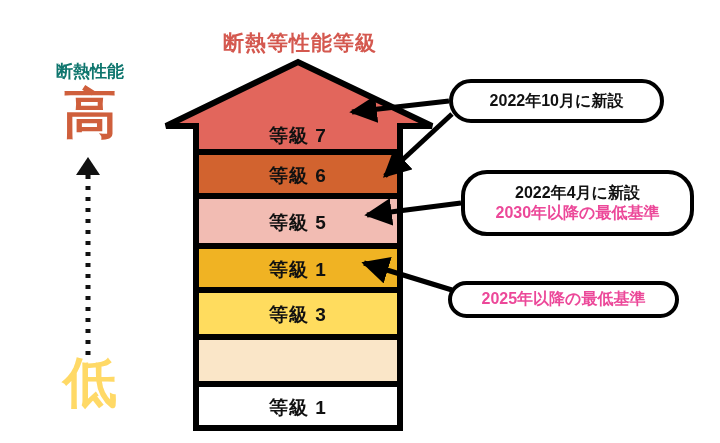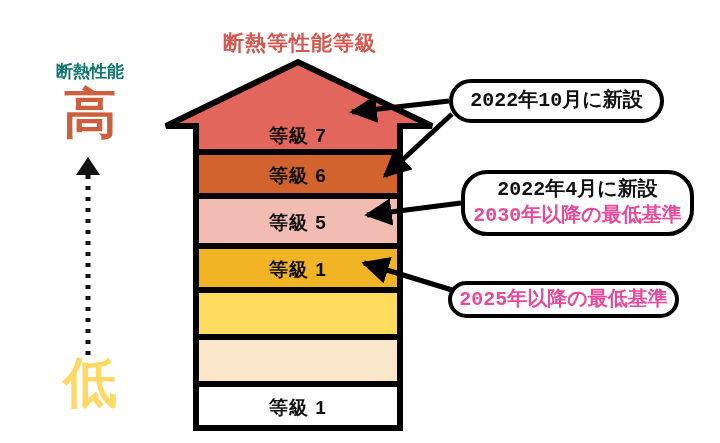--- a/index.html
+++ b/index.html
@@ -109,26 +109,25 @@
     border: 4px solid #000000;
     border-radius: 26px;
     box-sizing: border-box;
     display: flex;
     flex-direction: column;
     align-items: center;
     justify-content: center;
     padding: 4px 14px;
   }
   .callout .line {
-    font-size: 20px;
+    font-size: 16px;
     font-weight: bold;
     white-space: nowrap;
     line-height: 1.28;
     letter-spacing: 0px;
-    font-family: Liberation Mono, monospace;
   }
   .callout .line.black { color: #111111; }
   .callout .line.red   { color: #ec4899; }
 
   #callout-new-2022-10 {
     left: 449px;
     top: 79px;
     width: 215px;
     height: 44px;
   }
@@ -190,20 +189,21 @@
 
       <rect x="46" y="102" width="204" height="44" fill="#d2632f" stroke="#000000" stroke-width="6"></rect>
 
       <polygon points="46,102 46,76 16,76 148,12 282,76 250,76 250,102" fill="#e2665c" stroke="#000000" stroke-width="6" stroke-linejoin="miter"></polygon>
     </svg>
 
     <div class="band-label" style="left:46px; top:73px;  width:204px;">等級 7</div>
     <div class="band-label" style="left:46px; top:113px; width:204px;">等級 6</div>
     <div class="band-label" style="left:46px; top:160px; width:204px;">等級 5</div>
     <div class="band-label" style="left:46px; top:207px; width:204px;">等級 1</div>
+    <div class="band-label" style="left:46px; top:252px; width:204px;">等級 3</div>
     <div class="band-label" style="left:46px; top:345px; width:204px;">等級 1</div>
   </div>
 
   <div class="connectors">
     <svg width="720" height="443" viewBox="0 0 720 443" aria-hidden="true">
       <defs>
         <marker id="ah" viewBox="0 0 10 10" refX="9" refY="5" markerWidth="5.5" markerHeight="5.5" orient="auto-start-reverse">
           <path d="M 0 0 L 10 5 L 0 10 z" fill="#000000"></path>
         </marker>
       </defs>

